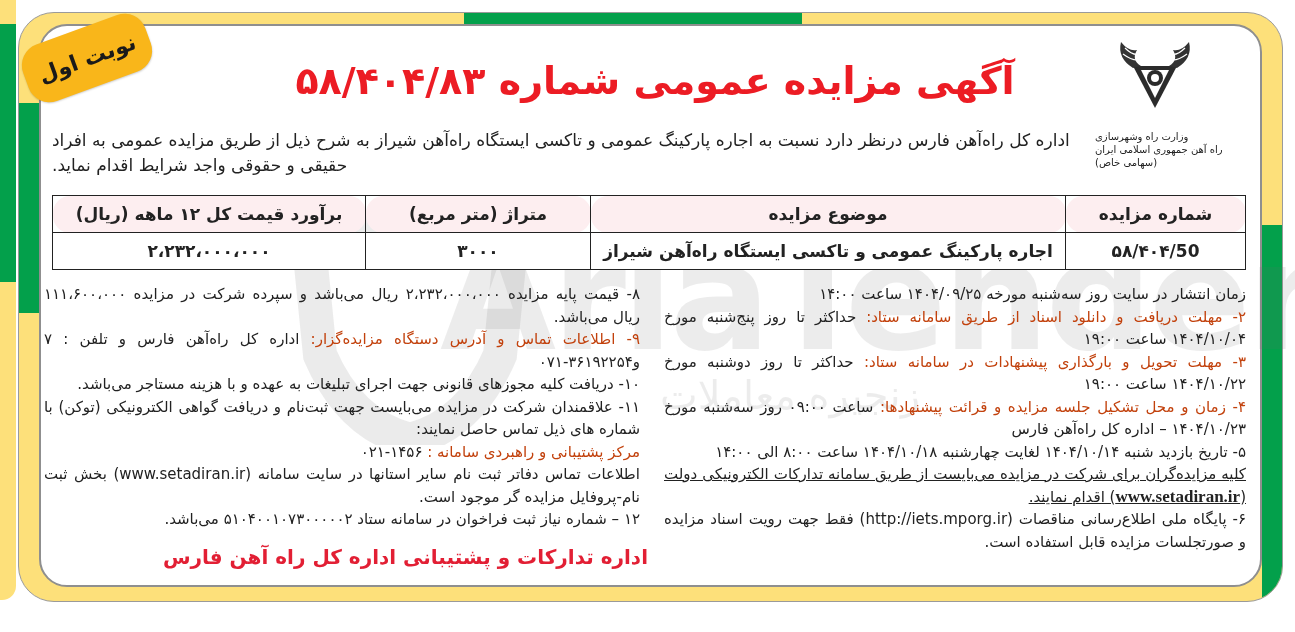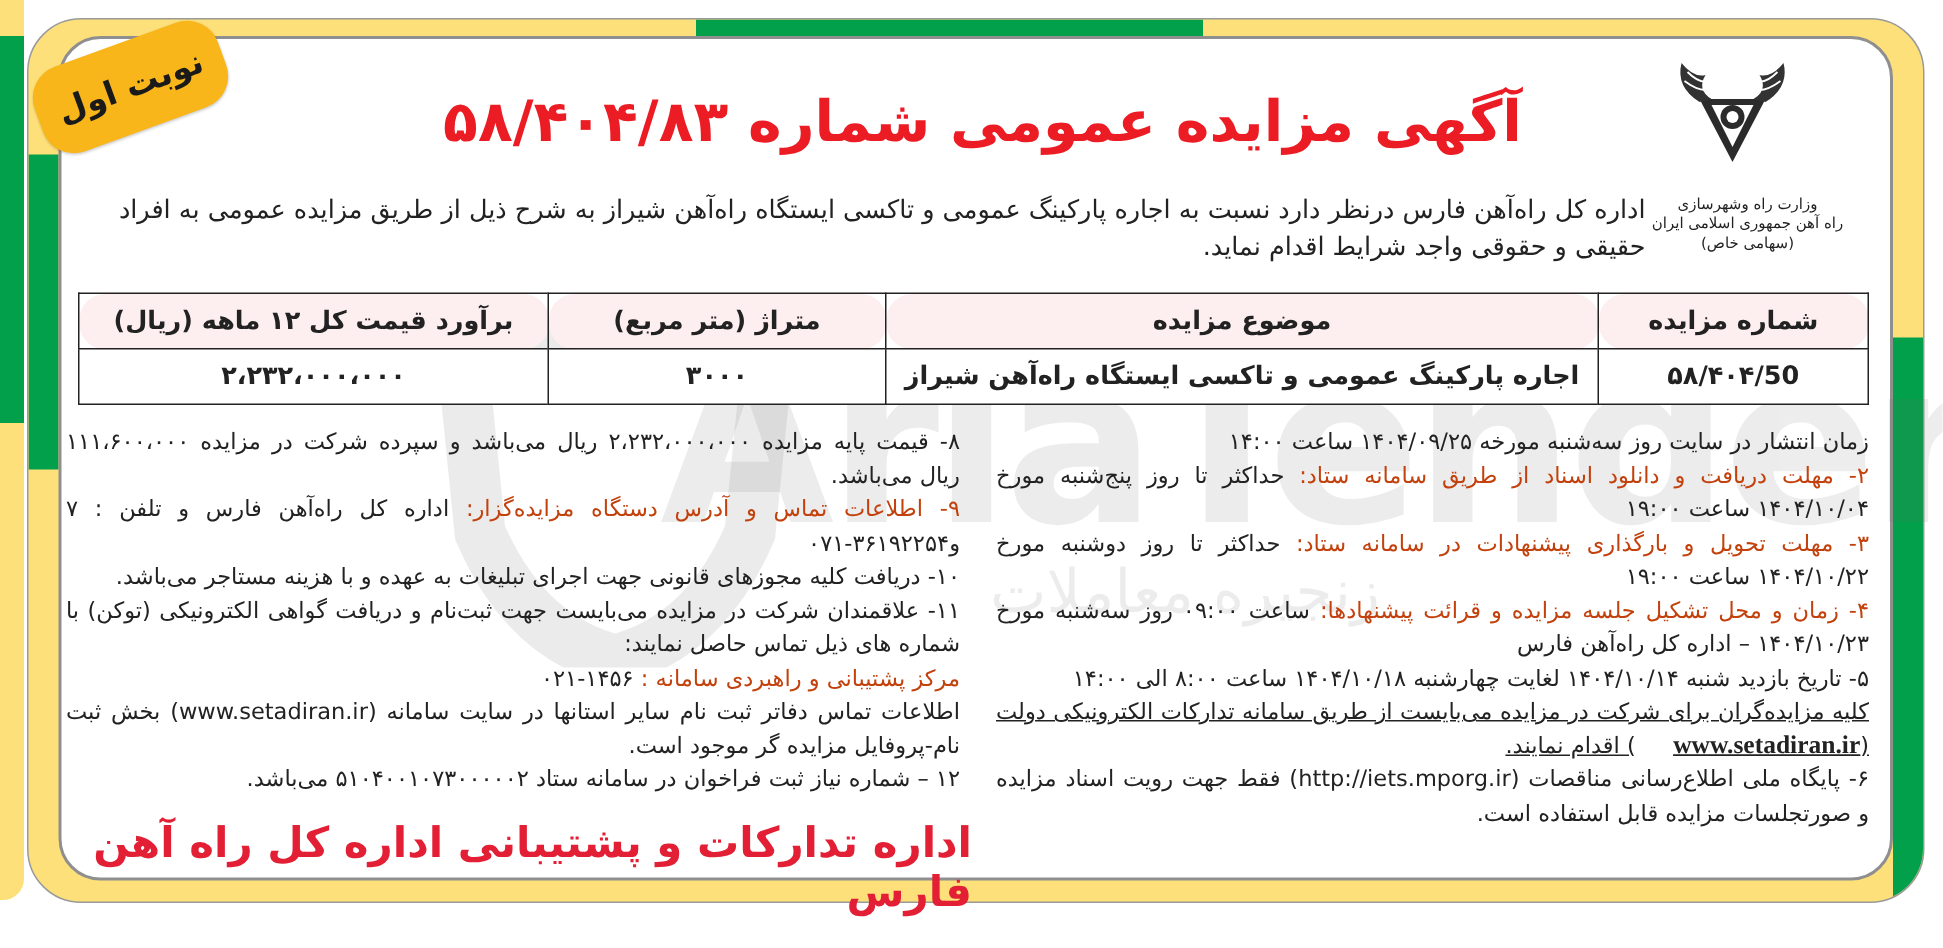--- a/index.html
+++ b/index.html
@@ -21,40 +21,40 @@
 
   .badge { position: absolute; left: 22px; top: 28px; width: 130px; height: 60px;
     background: #f9b61a; border-radius: 22px; transform: rotate(-20deg);
     display: flex; align-items: center; justify-content: center;
     font-size: 22px; font-weight: bold; color: #1a1a1a; direction: rtl; box-shadow: 0 1px 2px rgba(0,0,0,0.2); }
 
   .title { position: absolute; left: 255px; top: 35px; width: 800px; text-align: center; direction: rtl;
     font-size: 38px; font-weight: bold; color: #ec1c24; letter-spacing: -1px; font-family: "DejaVu Sans", sans-serif; margin-top: 24px; }
 
   .logo { position: absolute; right: 100px; top: 38px; width: 80px; height: 72px; }
-  .logo-caption { position: absolute; right: 60px; top: 130px; width: 140px; text-align: center; direction: rtl;
+  .logo-caption { position: absolute; right: 60px; top: 130px; width: 140px; text-align: left; direction: rtl;
     font-size: 10px; line-height: 13px; color: #222; }
 
-  .intro { position: absolute; left: 52px; top: 128px; width: 1045px; direction: rtl; text-align: right;
+  .intro { position: absolute; left: 52px; top: 128px; width: 1045px; direction: rtl; text-align: left;
     font-size: 17px; line-height: 25px; color: #222; }
 
   .tbl { position: absolute; left: 52px; top: 195px; width: 1194px; border-collapse: collapse; direction: rtl; }
   .tbl th, .tbl td { border: 1.5px solid #222; text-align: center; font-size: 17px; font-weight: bold; height: 37px; }
   .tbl th { background: #fdeef0; border-radius: 17px; }
   .tbl td { background: #ffffff; }
 
   .col { position: absolute; direction: rtl; text-align: justify; font-size: 15px; line-height: 22.5px; color: #222; }
   .col-right { left: 664px; top: 283px; width: 582px; }
   .col-left { left: 44px; top: 283px; width: 596px; }
   .red { color: #c2410c; }
   .ul { text-decoration: underline; }
-  .link { font-weight: bold; text-decoration: underline; font-family: "Liberation Serif", serif; font-size: 17px; margin-left: 25px; }
+  .link { font-weight: bold; font-family: "Liberation Serif", serif; font-size: 17px; }
 
   .footer { position: absolute; left: 52px; top: 545px; width: 596px; direction: rtl; text-align: right;
-    font-size: 28px; font-weight: bold; color: #e21f34; }
+    font-size: 20px; font-weight: bold; color: #e21f34; }
 
   .watermark { position: absolute; left: 290px; top: 205px; width: 760px; height: 240px; pointer-events: none; opacity: 0.13; }
   .wm-text { position: absolute; left: 440px; top: 210px; font-size: 150px; font-weight: bold; color: #6b6b6b; letter-spacing: -4px; font-family: "DejaVu Sans", sans-serif; }
   .wm-sub { position: absolute; left: 660px; top: 372px; font-size: 40px; color: #6b6b6b; direction: rtl; letter-spacing: 10px; }
 </style>
 </head>
 <body>
 
 <div class="left-strip-outer"></div>
 

